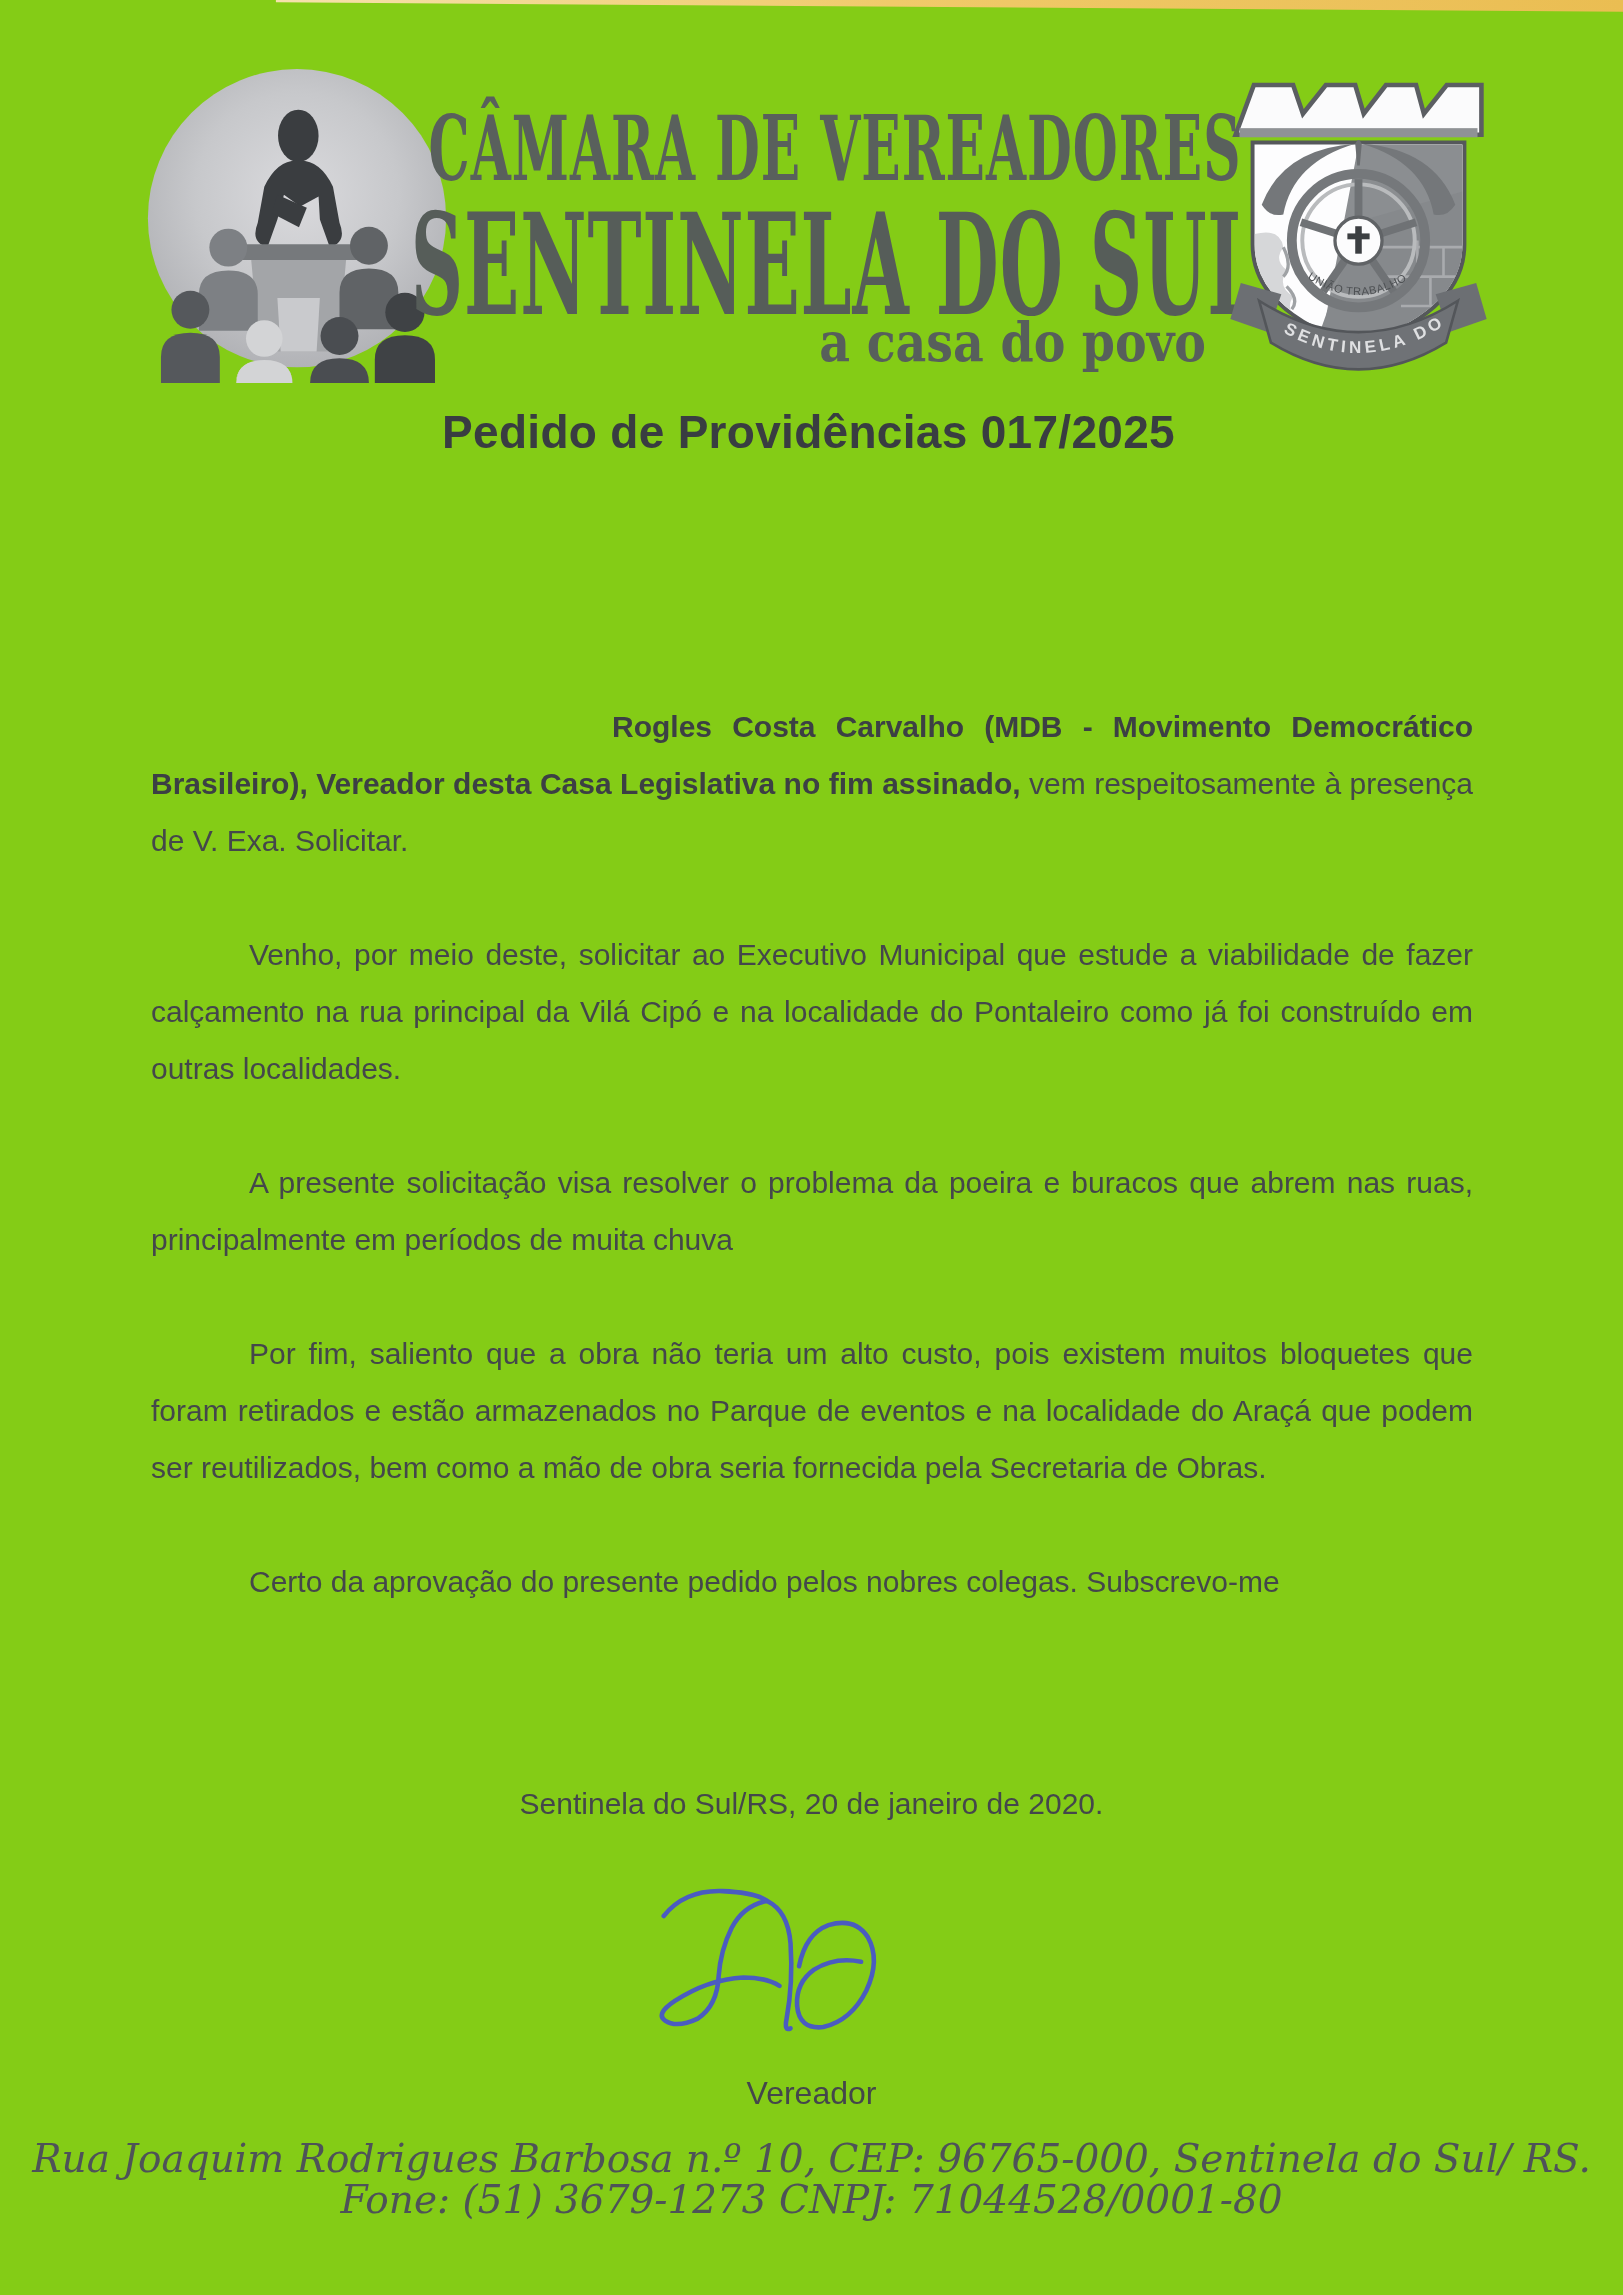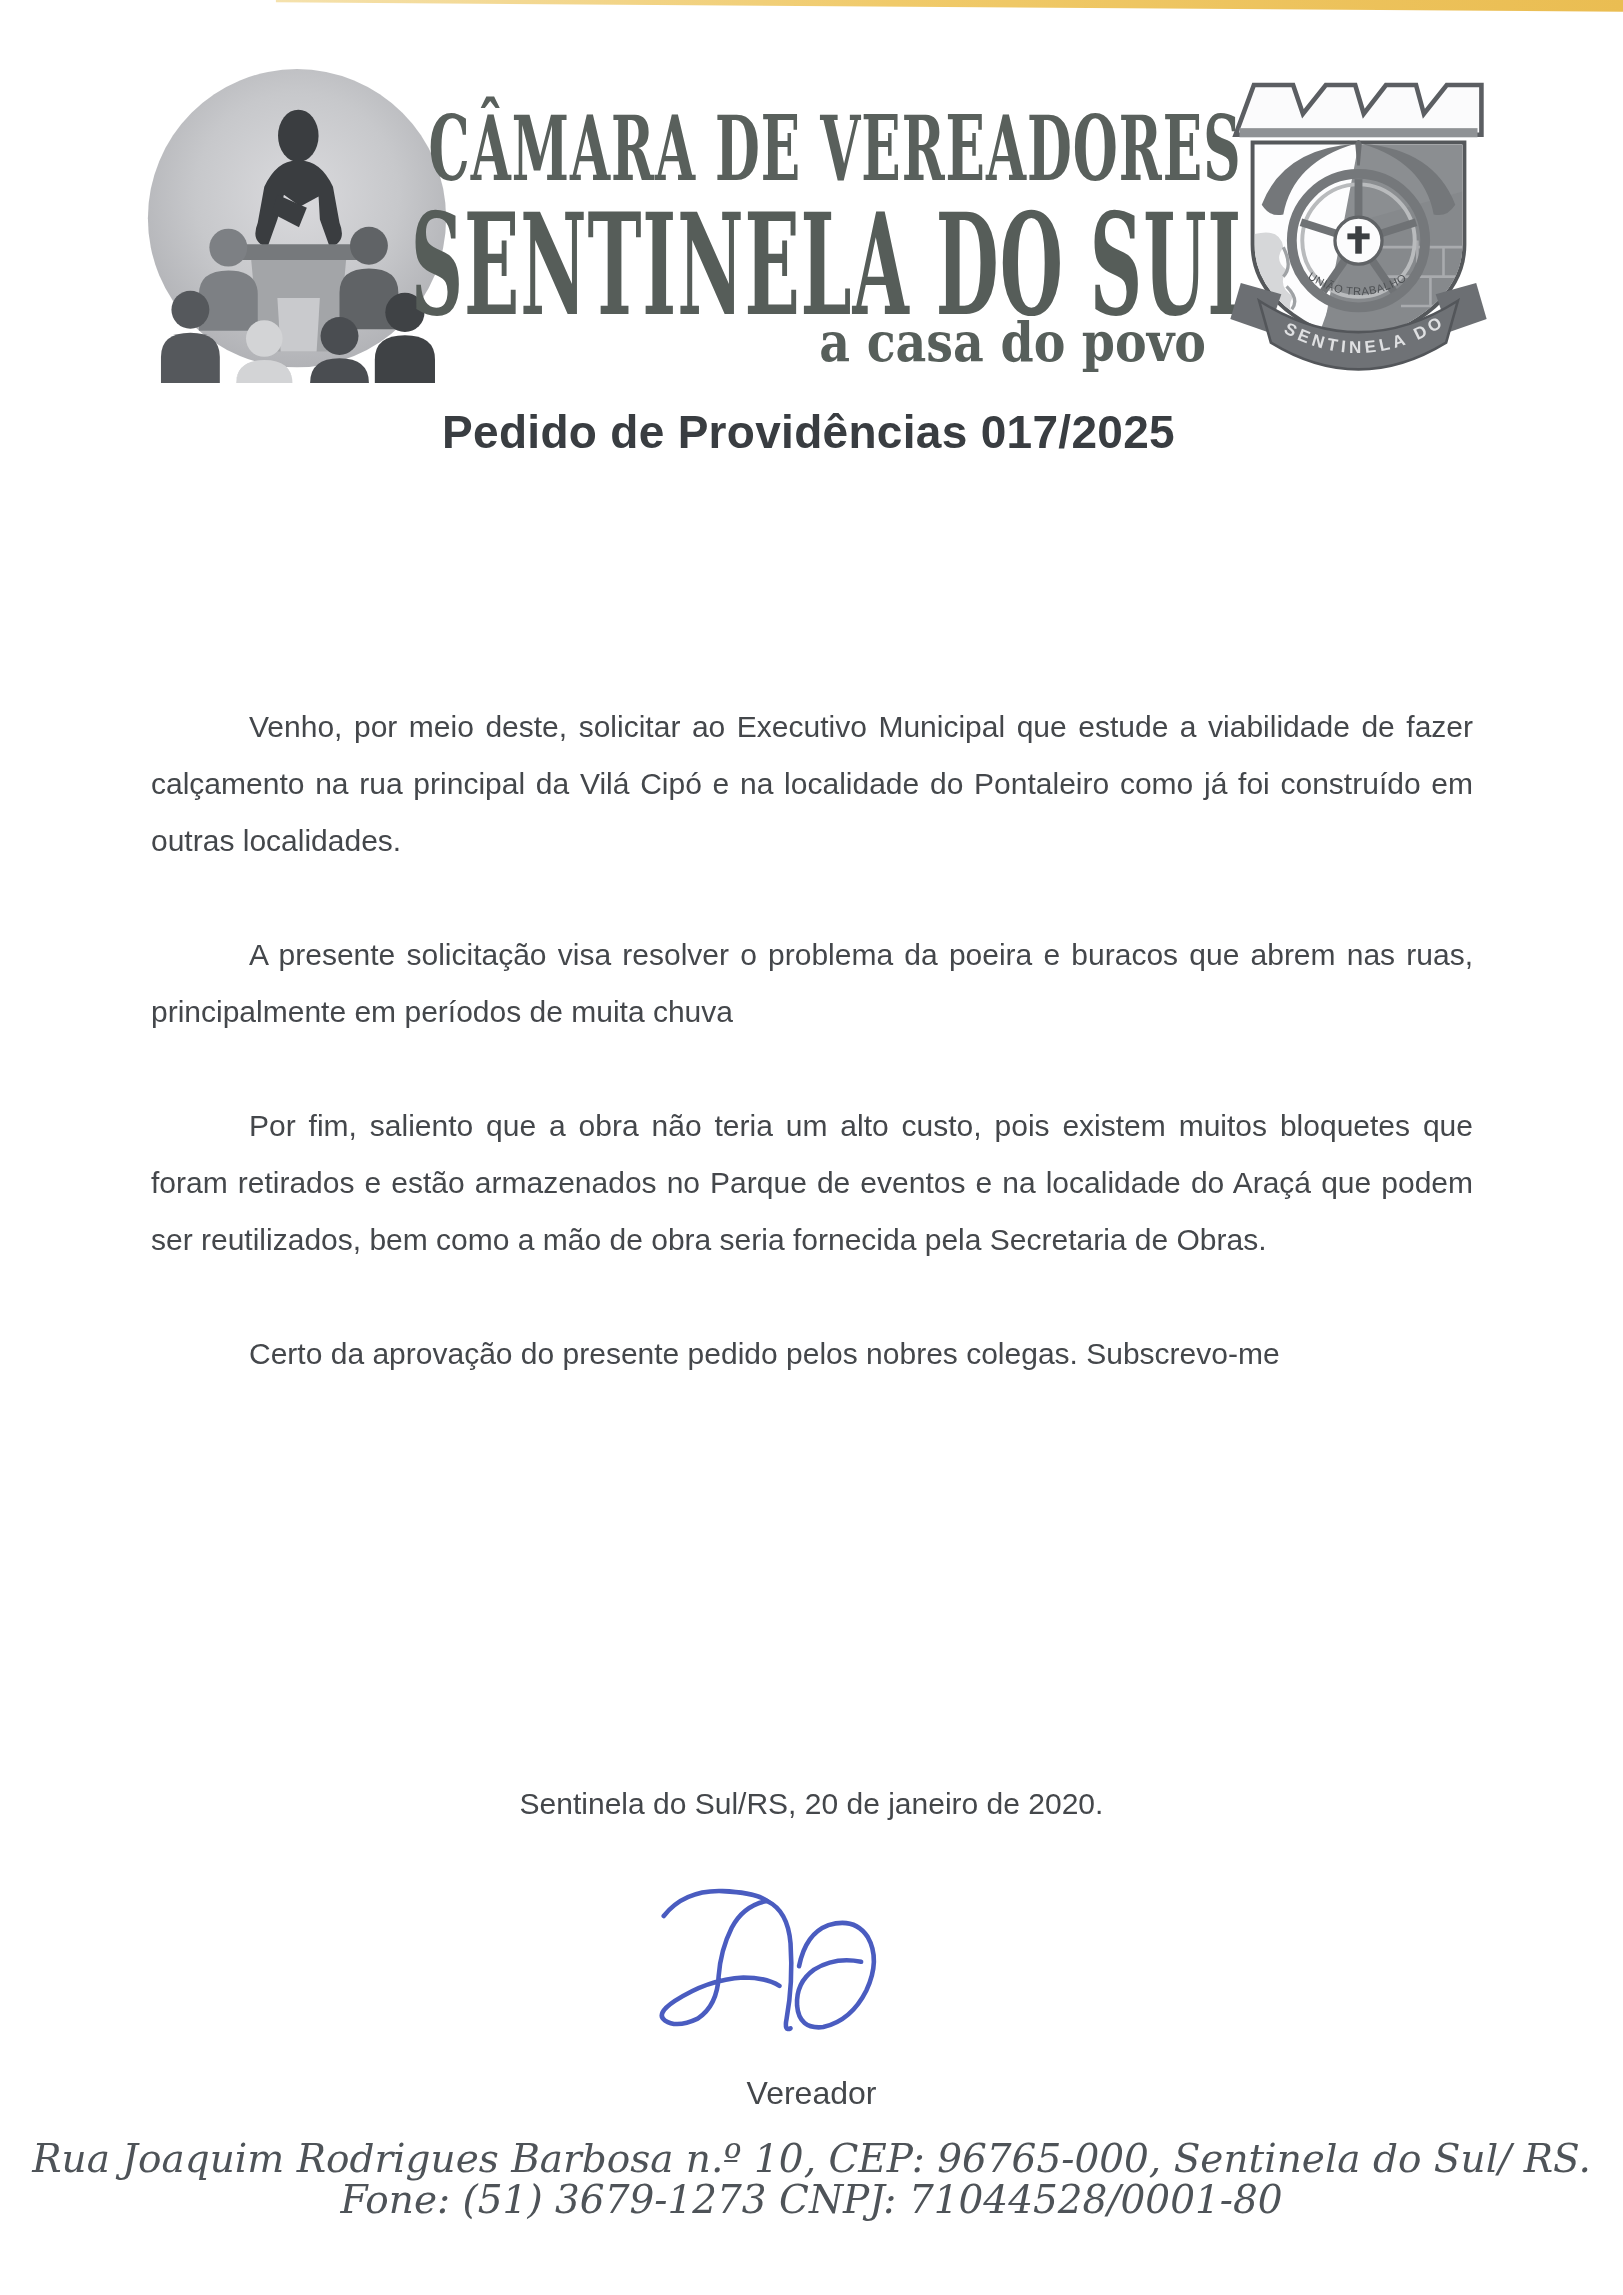--- a/index.html
+++ b/index.html
@@ -1,19 +1,19 @@
 <!DOCTYPE html>
 <html style="font-size:10.5px"><head>
 <meta charset="utf-8">
 <style>
   * { margin:0; padding:0; box-sizing:border-box; }
   html,body { background:#e8e6ea; }
   .page {
     position:relative; width:1623px; height:2295px;
-    background:#ffffff; overflow:hidden;
+    background:#84cc16; overflow:hidden;
     font-family:"Liberation Sans", sans-serif;
     color:#45484c;
   }
   
   .scan-strip {
     position:absolute; top:0; left:0; width:1623px; height:13px;
     clip-path:polygon(17% 0, 100% 0, 100% 90%, 17% 18%);
     background:linear-gradient(90deg, #f7eccb 0%, #f0ca6a 55%, #eabd52 100%);
   }
   
@@ -203,20 +203,21 @@
       <text font-family="Liberation Sans, sans-serif" font-size="26" font-weight="bold" fill="#dfe0e2" letter-spacing="6">
         <textPath href="#bannerArc" xlink:href="#bannerArc" startOffset="10">SENTINELA DO SUL</textPath>
       </text>
     </svg>
   </div>
 
   <div class="doc-title">Pedido de Providências 017/2025</div>
 
 
   <div class="body-text">
+    <p class="deep-indent"><span class="bold">Rogles Costa Carvalho (MDB - Movimento Democrático Brasileiro), Vereador desta Casa Legislativa no fim assinado,</span><span> vem respeitosamente à presença de V. Exa. Solicitar.</span></p>
     <p>Venho, por meio deste, solicitar ao Executivo Municipal que estude a viabilidade de fazer calçamento na rua principal da Vilá Cipó e na localidade do Pontaleiro como já foi construído em outras localidades.</p>
     <p>A presente solicitação visa resolver o problema da poeira e buracos que abrem nas ruas, principalmente em períodos de muita chuva</p>
     <p>Por fim, saliento que a obra não teria um alto custo, pois existem muitos bloquetes que foram retirados e estão armazenados no Parque de eventos e na localidade do Araçá que podem ser reutilizados, bem como a mão de obra seria fornecida pela Secretaria de Obras.</p>
     <p class="no-justify">Certo da aprovação do presente pedido pelos nobres colegas. Subscrevo-me</p>
   </div>
 
   <div class="dateline">Sentinela do Sul/RS, 20 de janeiro de 2020.</div>
 
   <svg class="sig-svg" viewBox="0 0 450 280">
     <g fill="none" stroke="#4a5cc0" stroke-width="7" stroke-linecap="round">

